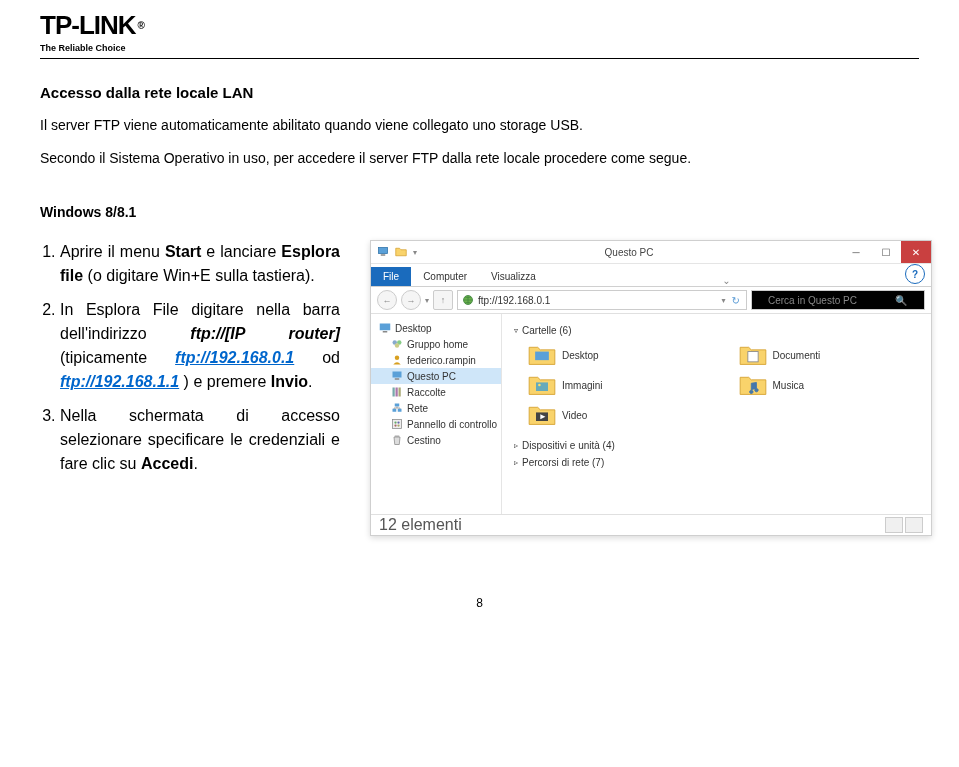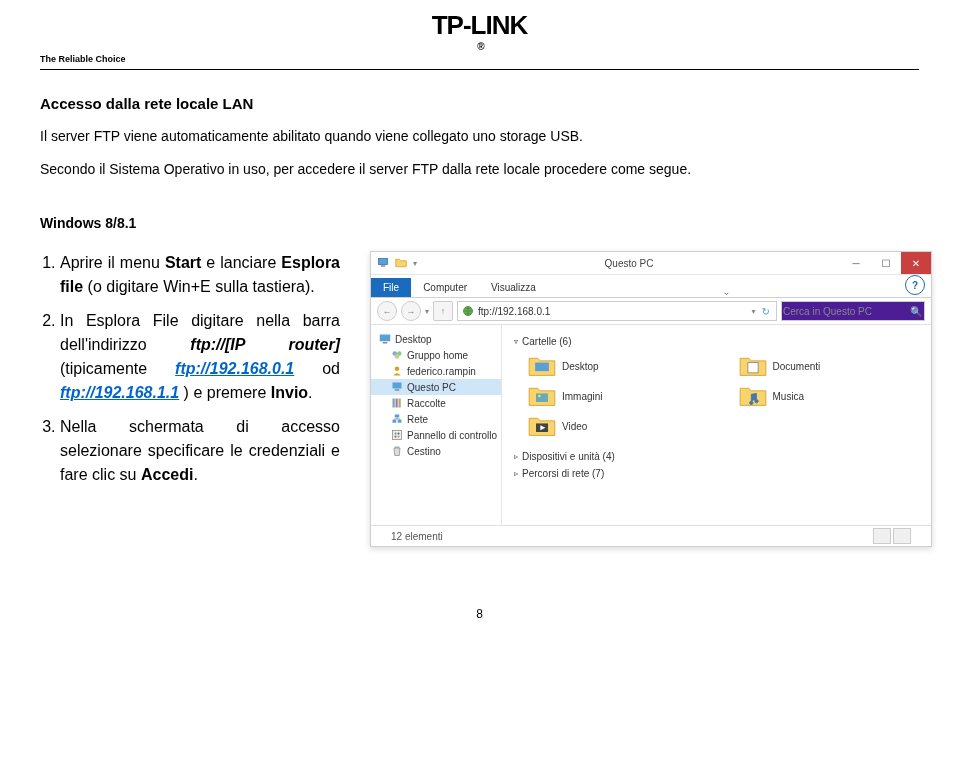--- a/index.html
+++ b/index.html
@@ -18,21 +18,20 @@
     border-bottom: 1px solid #000;
     margin-bottom: 25px;
   }
   .logo-text {
     font-family: Arial, sans-serif;
     font-weight: 900;
     font-size: 26px;
     letter-spacing: -1px;
     display: flex;
     align-items: center;
-    flex-direction: column;
   }
   .logo-text .reg {
     font-size: 10px;
     vertical-align: top;
     margin-left: 2px;
   }
   .tagline {
     font-size: 9px;
     margin-top: 2px;
     font-weight: bold;
@@ -193,23 +192,23 @@
     padding: 0 4px;
     gap: 4px;
     background: #fff;
   }
   .search-bar {
     width: 140px;
     height: 18px;
     border: 1px solid #ccc;
     display: flex;
     align-items: center;
-    padding: 0 1px;
+    padding: 0 16px;
     color: #888;
-    background: #4c1d95;
+    background: #000000;
   }
   .search-bar .mag {
     margin-left: auto;
   }
   .explorer-body {
     display: flex;
     height: 200px;
   }
   .sidebar {
     width: 130px;
@@ -262,22 +261,22 @@
     font-size: 10px;
   }
   .folder-icon-lg {
     width: 28px; height: 24px;
   }
   .status-bar {
     height: 20px;
     border-top: 1px solid #e0e0e0;
     display: flex;
     align-items: center;
-    padding: 0 20px;
-    font-size: 10px;
+    padding: 0 8px;
+    font-size: 16px;
     color: #555;
     background: #fff;
   }
   .status-bar .view-icons {
     margin-left: auto;
     display: flex;
     gap: 2px;
   }
   .view-toggle {
     width: 16px; height: 14px;

